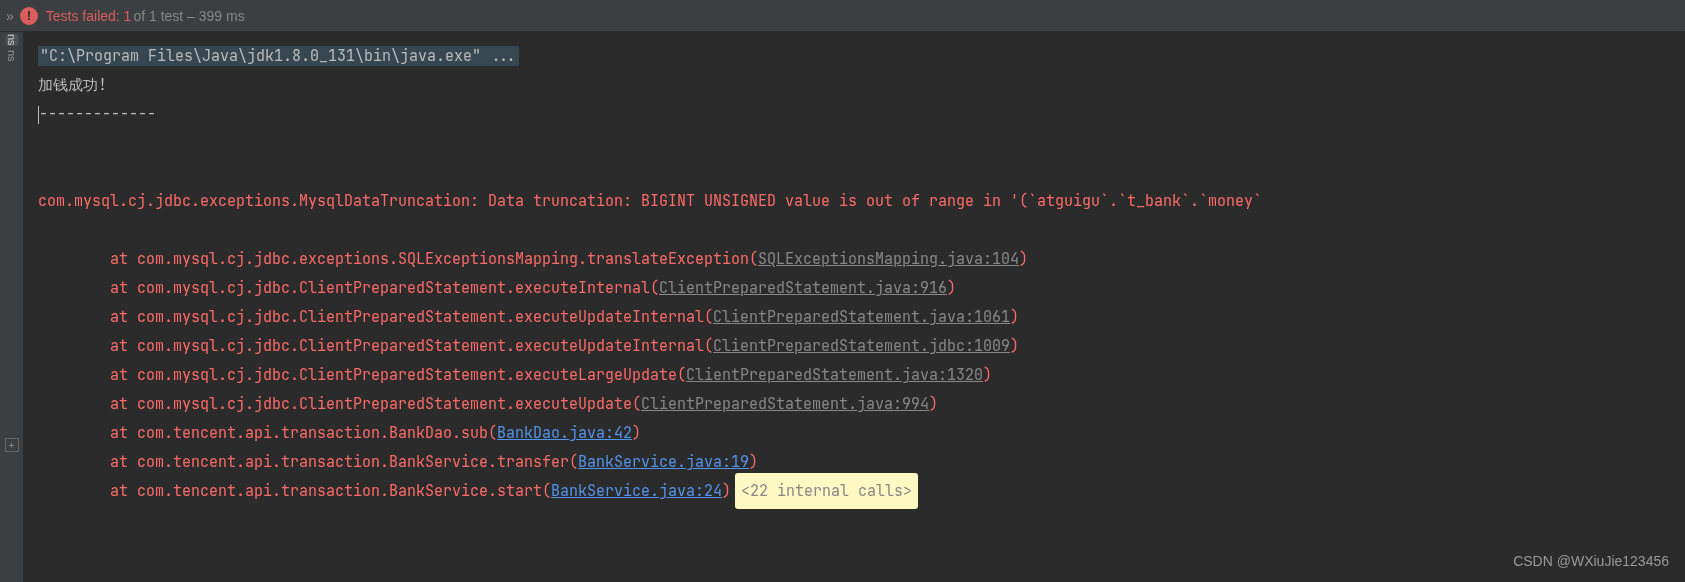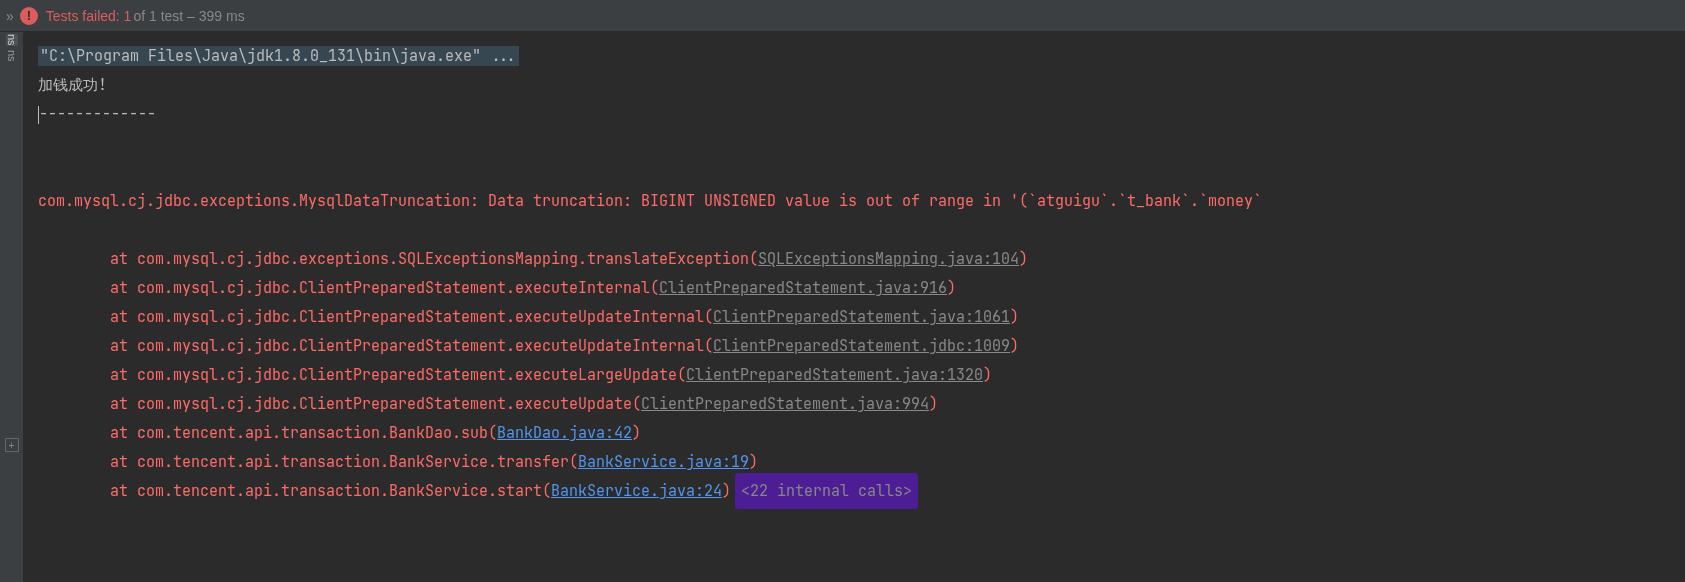--- a/index.html
+++ b/index.html
@@ -74,21 +74,21 @@
   .caret {
     display: inline-block;
     width: 1px; height: 18px;
     background: #bbb;
     vertical-align: middle;
   }
   .err { color: #ff6b68; }
   .link-gray { color: #888888; text-decoration: underline; cursor: pointer; }
   .link-blue { color: #5394ec; text-decoration: underline; cursor: pointer; }
   .folded {
-    background: #4c1d95;
+    background: #fef9c3;
     color: #888888;
     padding: 8px 6px;
     border-radius: 3px;
     margin-left: 4px;
   }
   .watermark {
     position: absolute;
     right: 16px;
     bottom: 6px;
     color: #999;
@@ -124,14 +124,15 @@
 <div id="stack-container" style="white-space: pre;"><span class="stack-indent">	at com.mysql.cj.jdbc.exceptions.SQLExceptionsMapping.translateException(</span><span class="link-gray">SQLExceptionsMapping.java:104</span><span class="err">)</span>
 <span class="stack-indent">	at com.mysql.cj.jdbc.ClientPreparedStatement.executeInternal(</span><span class="link-gray">ClientPreparedStatement.java:916</span><span class="err">)</span>
 <span class="stack-indent">	at com.mysql.cj.jdbc.ClientPreparedStatement.executeUpdateInternal(</span><span class="link-gray">ClientPreparedStatement.java:1061</span><span class="err">)</span>
 <span class="stack-indent">	at com.mysql.cj.jdbc.ClientPreparedStatement.executeUpdateInternal(</span><span class="link-gray">ClientPreparedStatement.jdbc:1009</span><span class="err">)</span>
 <span class="stack-indent">	at com.mysql.cj.jdbc.ClientPreparedStatement.executeLargeUpdate(</span><span class="link-gray">ClientPreparedStatement.java:1320</span><span class="err">)</span>
 <span class="stack-indent">	at com.mysql.cj.jdbc.ClientPreparedStatement.executeUpdate(</span><span class="link-gray">ClientPreparedStatement.java:994</span><span class="err">)</span>
 <span class="stack-indent">	at com.tencent.api.transaction.BankDao.sub(</span><span class="link-blue">BankDao.java:42</span><span class="err">)</span>
 <span class="stack-indent">	at com.tencent.api.transaction.BankService.transfer(</span><span class="link-blue">BankService.java:19</span><span class="err">)</span>
 <span class="stack-indent">	at com.tencent.api.transaction.BankService.start(</span><span class="link-blue">BankService.java:24</span><span class="err">)</span><span class="folded">&lt;22 internal calls&gt;</span>
 </div>
+    <div class="watermark">CSDN @WXiuJie123456</div>
   </div>
 </div>
 
 </body></html>

